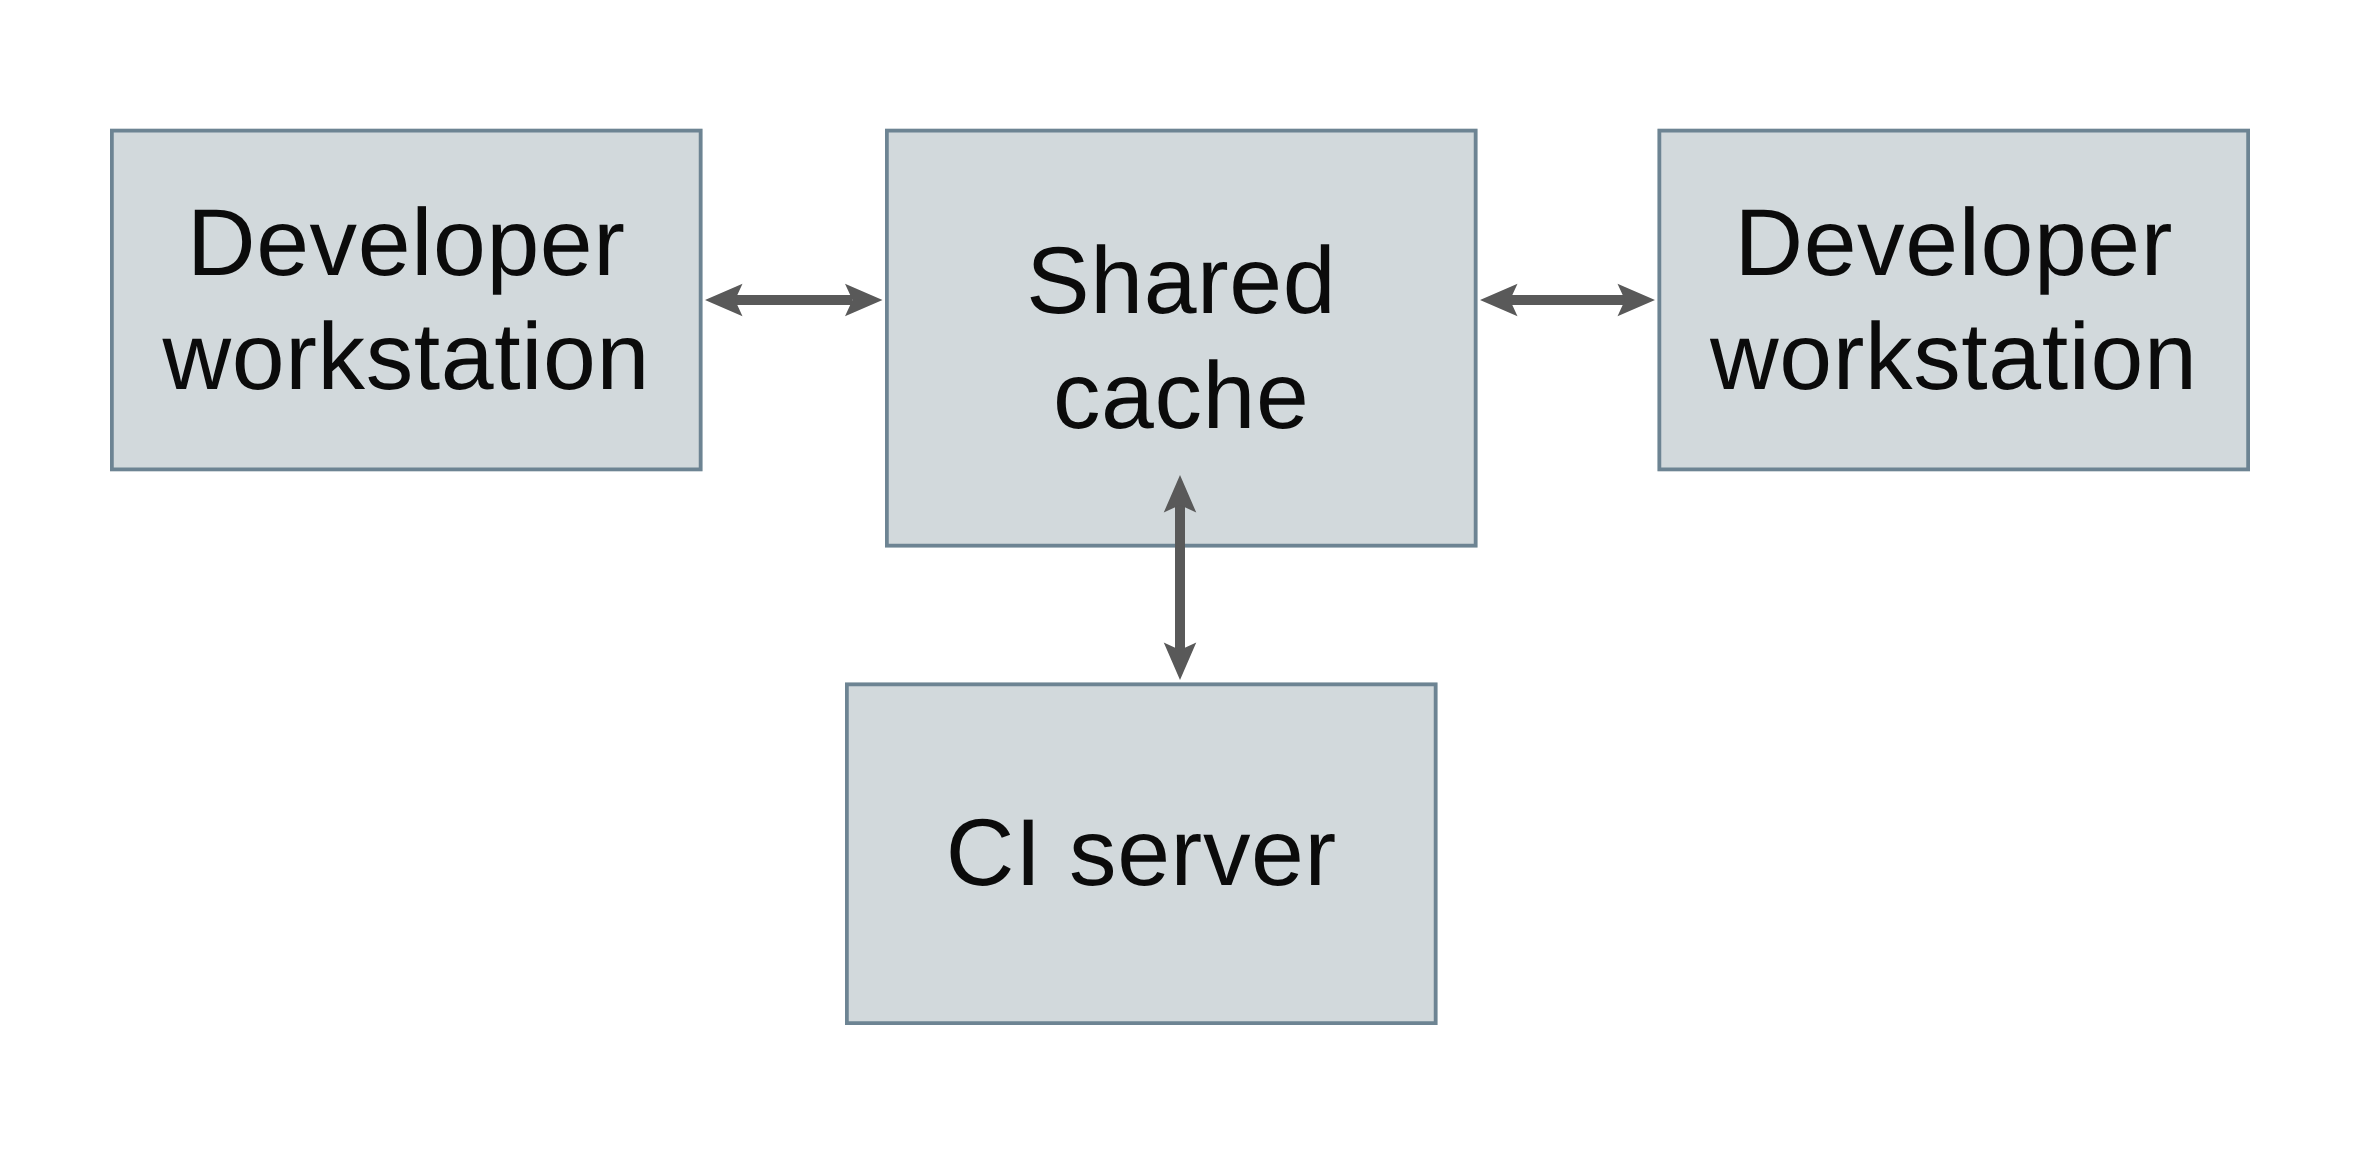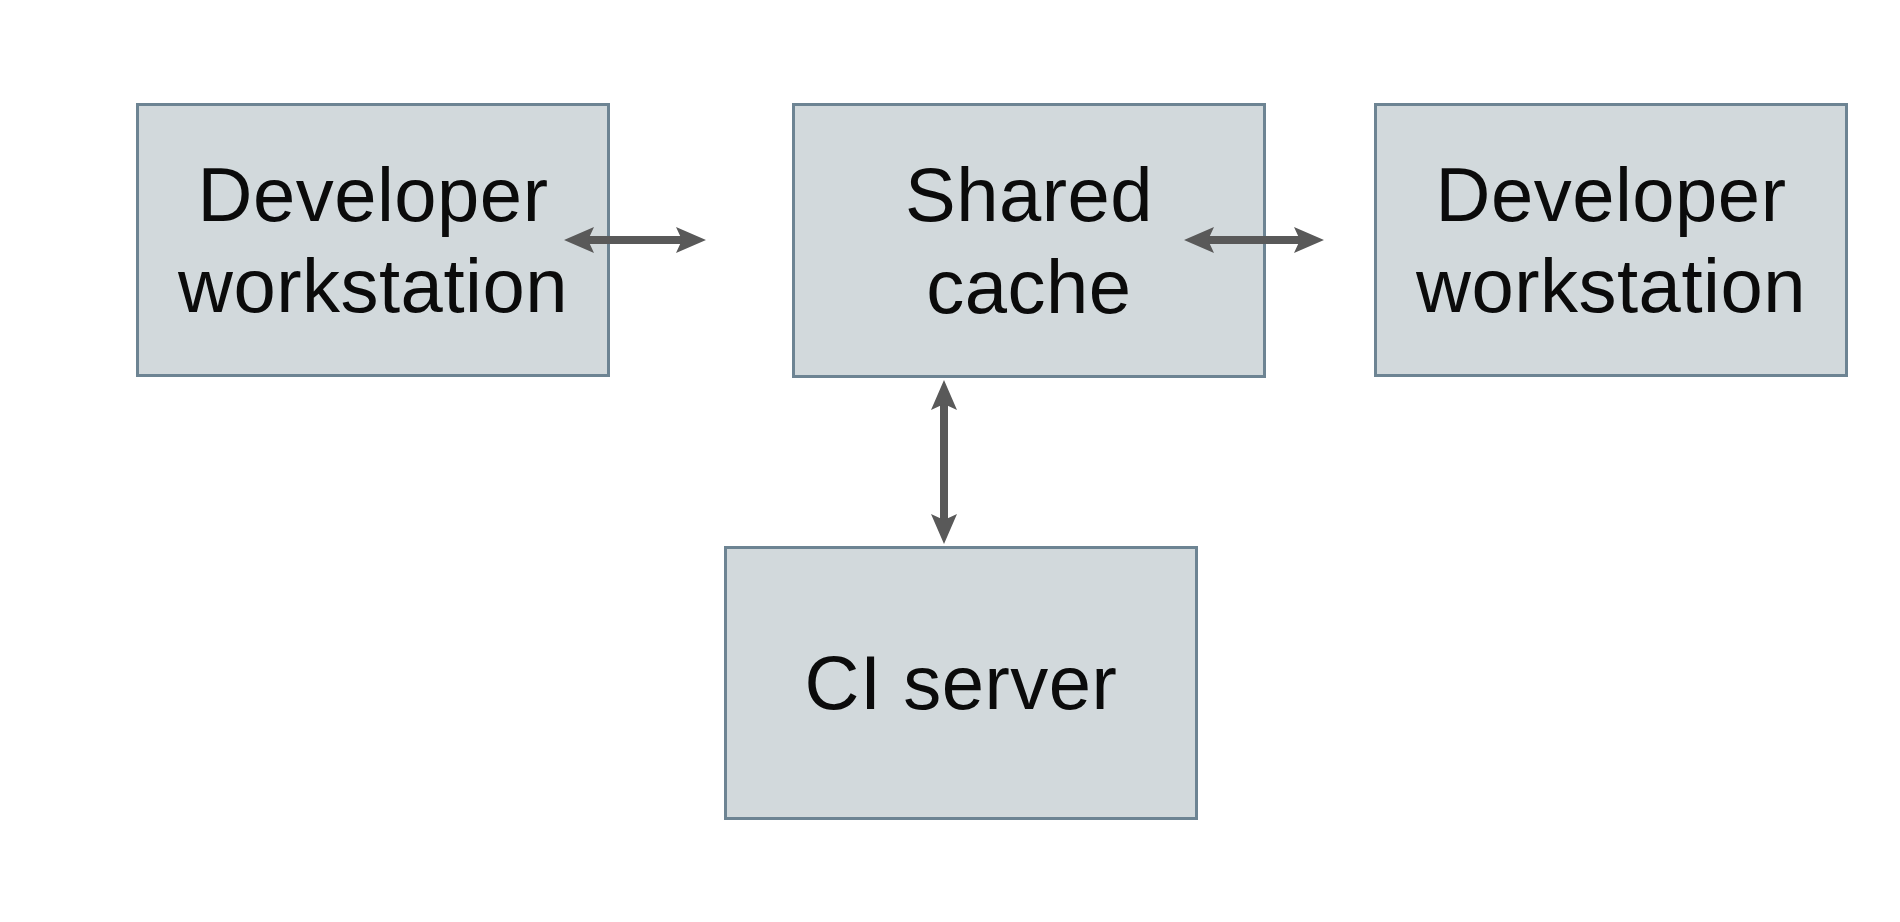--- a/index.html
+++ b/index.html
@@ -22,31 +22,30 @@
     overflow: hidden;
   }
   .node {
     position: absolute;
     background: var(--node-fill);
     border: 3px solid var(--node-border);
     display: flex;
     align-items: center;
     justify-content: center;
     text-align: center;
-    margin-left: 48px;
   }
   .node-label {
     font-size: 76px;
     line-height: 1.2;
     color: var(--text);
     white-space: pre-line;
     letter-spacing: 0.5px;
   }
   .node-dev-left   { left: 88px;   top: 103px; width: 474px; height: 274px; }
-  .node-cache      { left: 744px;  top: 103px; width: 474px; height: 275px; }
+  .node-cache      { left: 708px;  top: 103px; width: 474px; height: 335px; }
   .node-dev-right  { left: 1326px; top: 103px; width: 474px; height: 274px; }
   .node-ci         { left: 676px;  top: 546px; width: 474px; height: 274px; }
   .arrows {
     position: absolute;
     left: 0; top: 0;
     width: 1900px;
     height: 922px;
     pointer-events: none;
   }
   .arrows line    { stroke: var(--arrow); stroke-width: 8px; }

